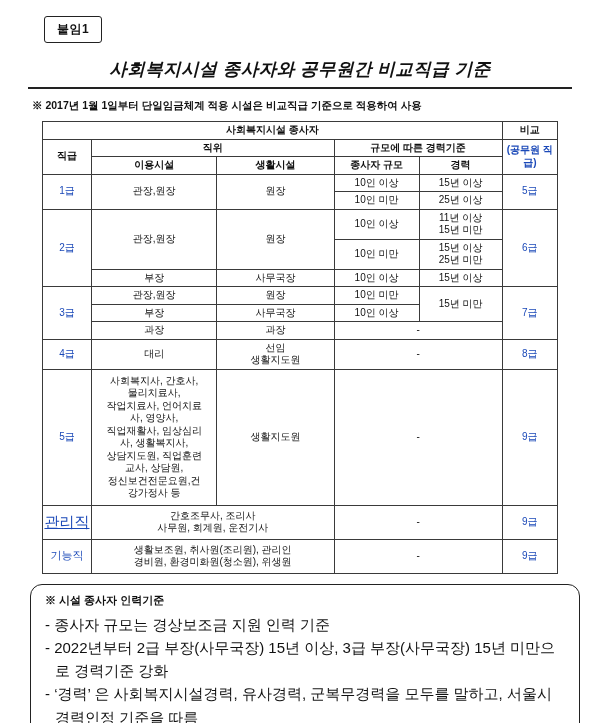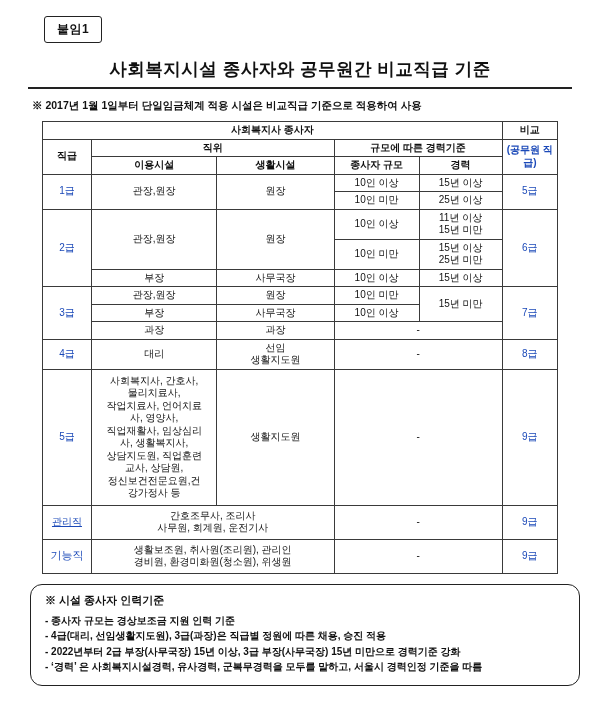--- a/index.html
+++ b/index.html
@@ -22,20 +22,21 @@
     margin-left:26px;
     margin-top:6px;
     letter-spacing:0.5px;
   }
 
   .title-wrap{
     margin:14px 10px 0 10px;
     text-align:center;
     border-bottom:2px solid #222;
     padding-bottom:6px;
+    font-style:italic;
   }
   .title{
     font-size:17.5px;
     font-weight:bold;
     letter-spacing:0.5px;
   }
 
   .note{
     margin:10px 14px 8px 14px;
     font-size:10.5px;
@@ -70,25 +71,24 @@
     padding:8px 14px 10px 14px;
     box-sizing:border-box;
   }
   .criteria h4{
     margin:0 0 5px 0;
     font-size:11px;
     font-weight:bold;
   }
   .criteria ul{margin:0;padding:0;list-style:none;}
   .criteria li{
-    font-size:10px;
+    font-size:15px;
     line-height:1.55;
     padding-left:10px;
     text-indent:-10px;
-    font-weight:bold;
   }
 </style>
 </head>
 <body>
 
 <div class="page">
 
   <div class="attach-badge">붙임1</div>
 
   <div class="title-wrap">
@@ -101,21 +101,21 @@
     <colgroup>
       <col style="width:46px">
       <col style="width:118px">
       <col style="width:110px">
       <col style="width:80px">
       <col style="width:78px">
       <col style="width:52px">
     </colgroup>
     <tbody>
       <tr>
-        <th class="hdr" colspan="5">사회복지사 종사자</th>
+        <th class="hdr" colspan="5">사회복지시설 종사자</th>
         <th class="hdr">비교</th>
       </tr>
       <tr>
         <th class="hdr" rowspan="2">직급</th>
         <th class="hdr" colspan="2">직위</th>
         <th class="hdr" colspan="2">규모에 따른 경력기준</th>
         <th class="blue small" rowspan="2">
           <span>(공무원 직급)</span>
         </th>
       </tr>
@@ -194,40 +194,39 @@
 작업치료사, 언어치료사, 영양사,
 직업재활사, 임상심리사, 생활복지사,
 상담지도원, 직업훈련교사, 상담원,
 정신보건전문요원,건강가정사 등</td>
         <td>생활지도원</td>
         <td colspan="2">-</td>
         <td class="bigblue">9급</td>
       </tr>
 
       <tr>
-        <td class="bigblue" style="font-size:10px;text-decoration:underline;">관리직</td>
+        <td class="bigblue" style="font-size:15px;text-decoration:underline;">관리직</td>
         <td colspan="2" style="white-space:pre-line;padding:4px 0;">간호조무사, 조리사
 사무원, 회계원, 운전기사</td>
         <td colspan="2">-</td>
         <td class="bigblue">9급</td>
       </tr>
 
       <tr>
         <td class="bigblue" style="font-size:11px;">기능직</td>
         <td colspan="2" style="white-space:pre-line;padding:4px 2px;">생활보조원, 취사원(조리원), 관리인
 경비원, 환경미화원(청소원), 위생원</td>
         <td colspan="2">-</td>
         <td class="bigblue">9급</td>
       </tr>
     </tbody>
   </table>
 
   <div class="criteria">
     <h4>※ 시설 종사자 인력기준</h4>
     <ul>
       <li>- 종사자 규모는 경상보조금 지원 인력 기준</li>
-      <li>- 4급(대리, 선임생활지도원), 3급(과장)은 직급별 정원에 따른 채용, 승진 적용</li>
       <li>- 2022년부터 2급 부장(사무국장) 15년 이상, 3급 부장(사무국장) 15년 미만으로 경력기준 강화</li>
       <li>- ‘경력’ 은 사회복지시설경력, 유사경력, 군복무경력을 모두를 말하고, 서울시 경력인정 기준을 따름</li>
     </ul>
   </div>
 
 </div>
 
 </body></html>

